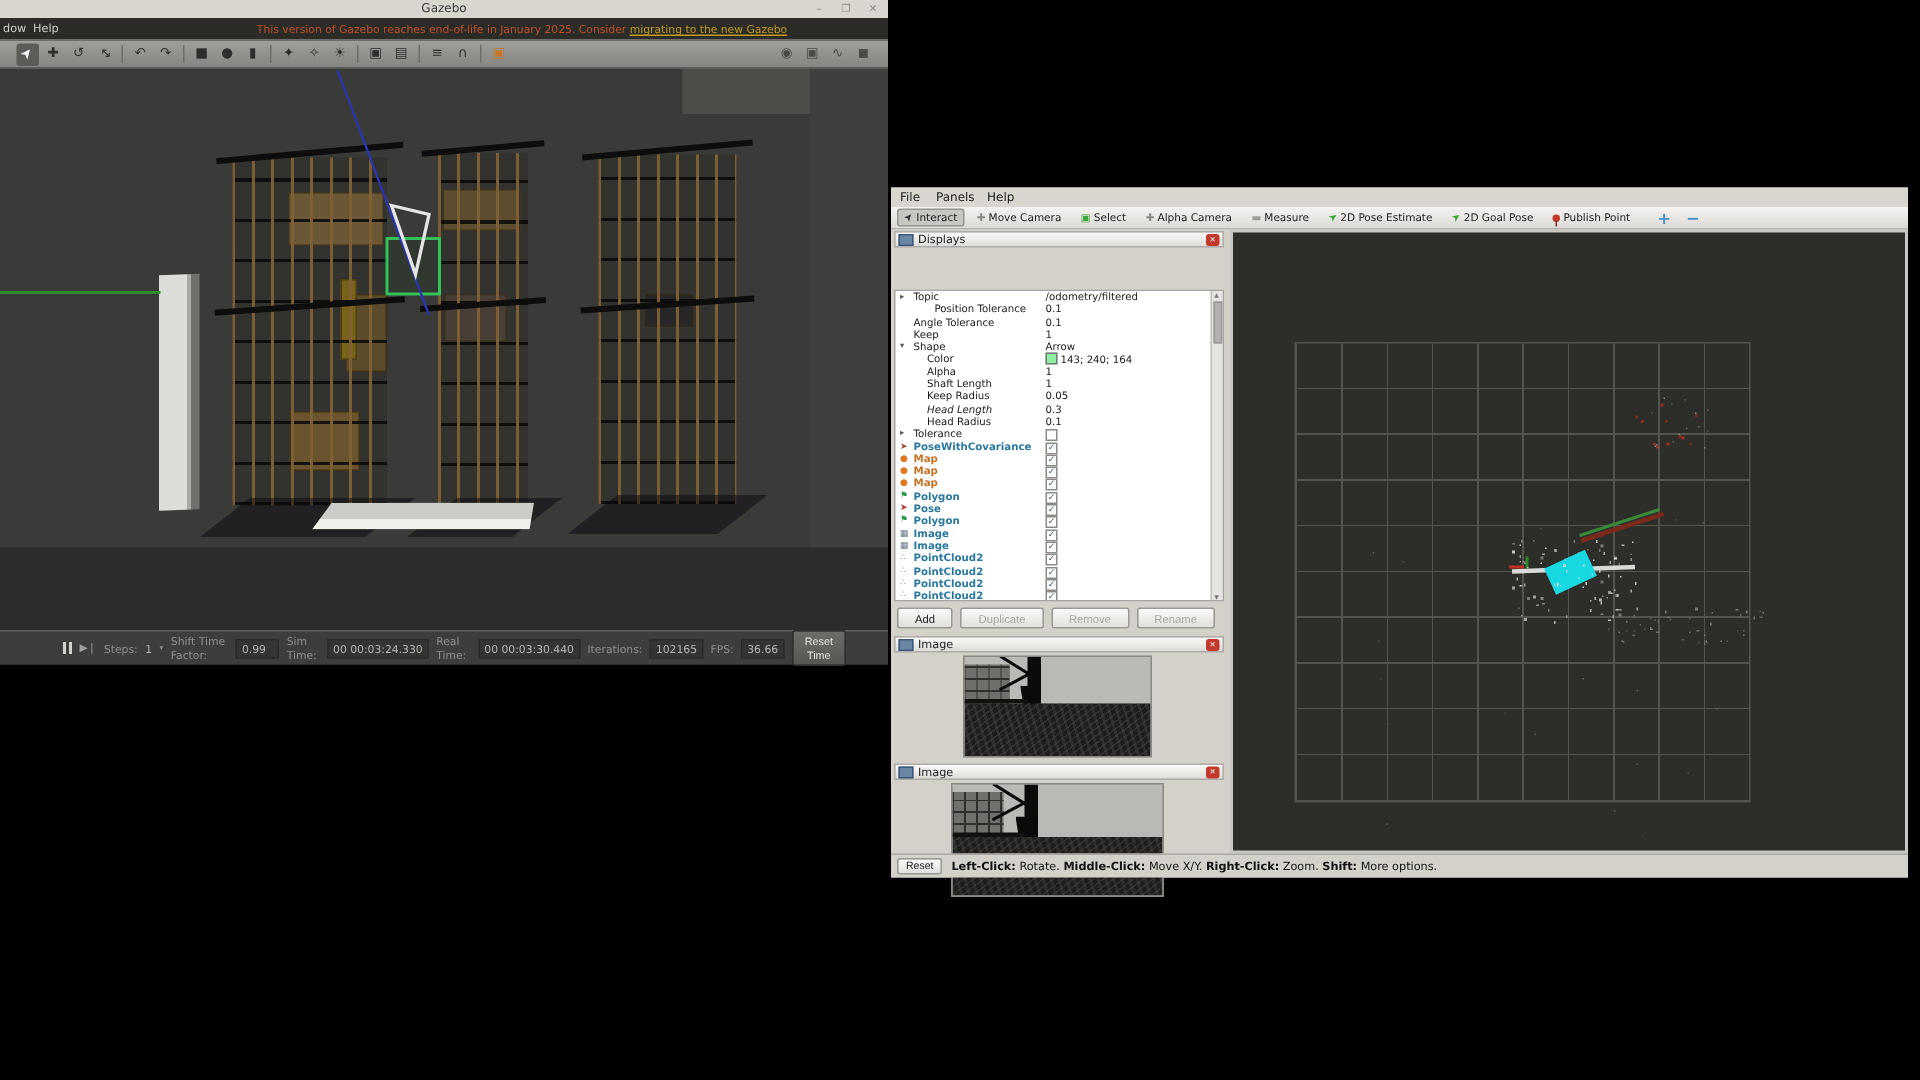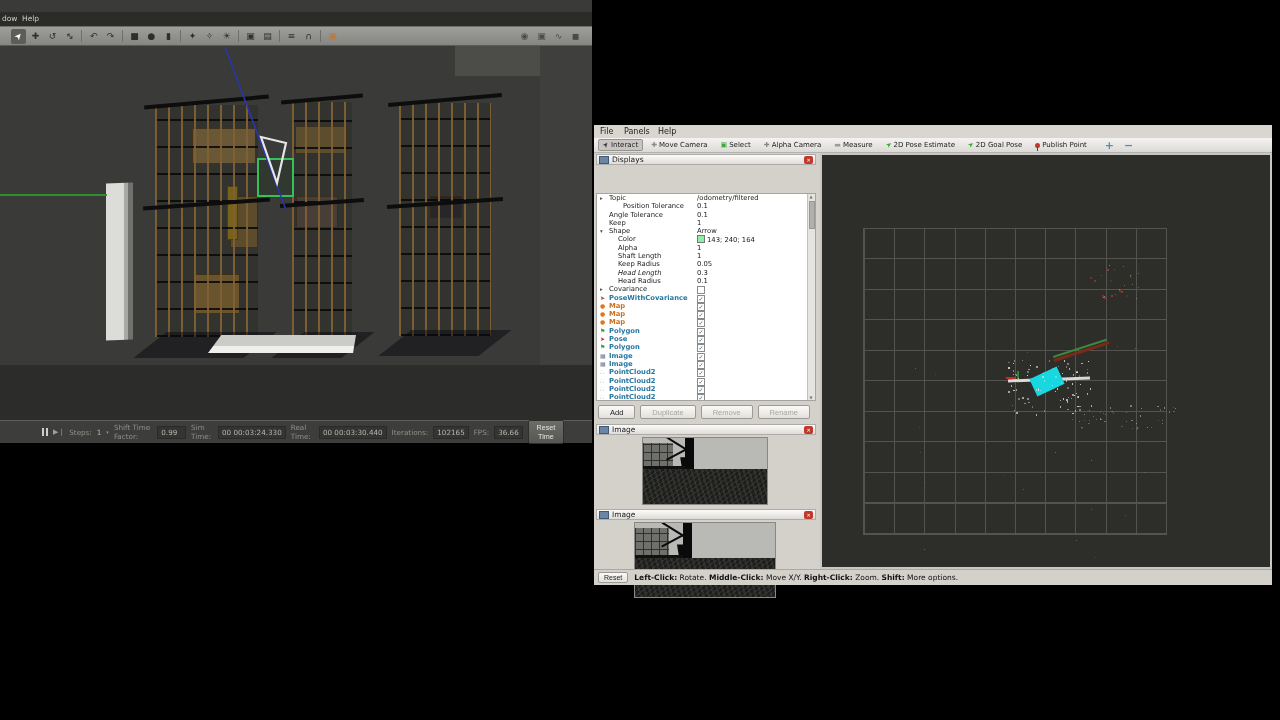--- a/index.html
+++ b/index.html
@@ -118,24 +118,31 @@
   .helptext{white-space:nowrap;}
   .helptext b{font-weight:bold;text-align:center;}
 </style>
 </head>
 <body>
 
 <div id="stage">
 
   <div class="abs win-gz">
 
+    <div class="abs gz-title">
+      <span class="t">Gazebo</span>
+      <span class="gz-wbtn" style="right:40px">–</span>
+      <span class="gz-wbtn" style="right:22px">❐</span>
+      <span class="gz-wbtn" style="right:4px">✕</span>
+    </div>
 
     <div class="abs gz-menu">
       <span class="mi" style="left:2px">dow</span>
       <span class="mi" style="left:22px">Help</span>
+      <span class="gz-warn"><span>This version of Gazebo reaches end-of-life in January 2025. Consider </span><a>migrating to the new Gazebo</a></span>
     </div>
 
     <div class="abs gz-toolbar" id="gzToolbar">
         <span class="gz-tool active"><span class="rot-50">➤</span></span>
         <span class="gz-tool"><span>✚</span></span>
         <span class="gz-tool"><span>↺</span></span>
         <span class="gz-tool"><span class="rot45">↔</span></span>
         <span class="gz-sep"></span>
         <span class="gz-tool"><span>↶</span></span>
         <span class="gz-tool"><span>↷</span></span>
@@ -322,21 +329,21 @@
               <div class="trow">
                 <span class="nm" style="left: 21px; font-style: italic;">Head Length</span>
                 <span class="val">0.3</span>
               </div>
               <div class="trow">
                 <span class="nm" style="left: 21px;">Head Radius</span>
                 <span class="val">0.1</span>
               </div>
               <div class="trow">
                 <span class="exp" style="left: 3px;">▸</span>
-                <span class="nm" style="left: 12px;">Covariance</span>
+                <span class="nm" style="left: 12px;">Tolerance</span>
                 <span class="cbx"></span>
               </div>
               <div class="trow">
                 <span class="iicon" style="left: 3px; color: rgb(163, 74, 40);">➤</span>
                 <span class="nm" style="left: 12px; font-weight: bold; color: rgb(40, 120, 160);">PoseWithCovariance</span>
                 <span class="cbx">✓</span>
               </div>
               <div class="trow">
                 <span class="iicon" style="left: 3px; color: rgb(224, 120, 32);">●</span>
                 <span class="nm" style="left: 12px; font-weight: bold; color: rgb(200, 112, 32);">Map</span>

